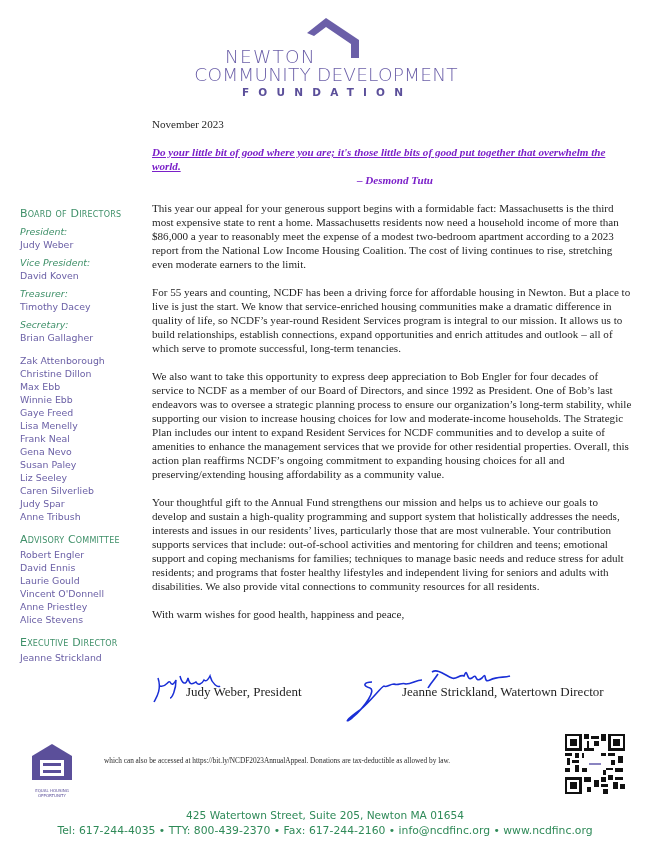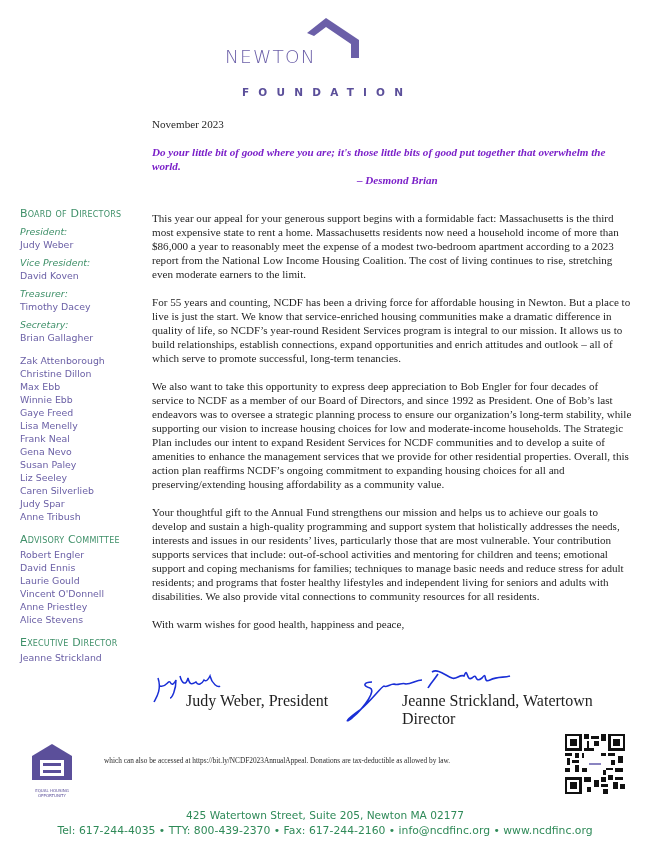--- a/index.html
+++ b/index.html
@@ -17,44 +17,45 @@
   .sidebar { position: absolute; left: 20px; top: 207px; width: 130px; font-family: "DejaVu Sans", sans-serif; font-size: 9.4px; line-height: 13px; }
   .sb-head { color: #3f9069; font-size: 9.2px; letter-spacing: 0.2px; font-variant: small-caps; font-size: 11px; line-height: 13px; }
   .sb-role { color: #3f9069; font-style: italic; margin-top: 5px; }
   .sb-name { color: #6b60a6; }
   .sb-gap-lg { height: 10px; }
 
   
   .letter { position: absolute; left: 152px; top: 117px; width: 480px; font-size: 11.1px; line-height: 14px; color: #1f1f1f; }
   .letter p { margin-bottom: 14px; }
   .date { margin-bottom: 14px; }
-  .quote { color: #7a1fc8; font-weight: bold; font-style: italic; margin-bottom: 24px; }
+  .quote { color: #7a1fc8; font-weight: bold; font-style: italic; margin-bottom: 14px; text-decoration: underline; }
   .quote-attr { display: inline-block; margin-left: 205px; }
 
   
   .sig-area { position: absolute; left: 152px; top: 668px; width: 480px; height: 60px; }
   .sig-img { position: absolute; }
-  .sig-label { position: absolute; top: 24px; font-size: 16px; color: #1f1f1f; padding-left: 32px; }
+  .sig-label { position: absolute; top: 16px; font-size: 13px; color: #1f1f1f; padding-left: 32px; }
 
   
   .eho { position: absolute; left: 30px; top: 742px; width: 44px; }
   .donate-note { position: absolute; left: 104px; top: 754px; width: 425px; font-size: 7.3px; line-height: 13px; color: #2a2a2a; }
   .qr { position: absolute; left: 565px; top: 734px; width: 60px; height: 60px; }
   .addr { position: absolute; left: 0; top: 807px; width: 650px; text-align: center; font-family: "DejaVu Sans", sans-serif; color: #2f8a58; font-size: 10.8px; line-height: 16px; }
   .addr-line1 { font-size: 10.6px; }
   .addr-line2 { font-size: 10.8px; }
 </style>
 </head>
 <body>
 
 <div class="logo">
   <svg class="logo-roof" width="52" height="40" viewBox="0 0 52 40">
     <polygon points="0,15 19,0 52,22 52,40 44,40 44,26 19,9 7,18" fill="#6b5fa8"></polygon>
   </svg>
   <div class="logo-newton">NEWTON</div>
+  <div class="logo-cd">COMMUNITY DEVELOPMENT</div>
   <div class="logo-foundation">FOUNDATION</div>
 </div>
 
 <div class="sidebar">
   <div class="sb-head">Board of Directors</div>
 
   <div class="sb-role">President:</div>
   <div class="sb-name">Judy Weber</div>
   <div class="sb-role">Vice President:</div>
   <div class="sb-name">David Koven</div>
@@ -91,21 +92,21 @@
   <div class="sb-gap-lg"></div>
   <div class="sb-head">Executive Director</div>
   <div style="height:2px"></div>
   <div class="sb-name">Jeanne Strickland</div>
 </div>
 
 <div class="letter">
   <div class="date">November 2023</div>
   <div class="quote">
     <span>Do your little bit of good where you are; it's those little bits of good put together that overwhelm the world.</span><br>
-    <span class="quote-attr">– Desmond Brian</span>
+    <span class="quote-attr">– Desmond Tutu</span>
   </div>
   <p>This year our appeal for your generous support begins with a formidable fact: Massachusetts is the third most expensive state to rent a home. Massachusetts residents now need a household income of more than $86,000 a year to reasonably meet the expense of a modest two-bedroom apartment according to a 2023 report from the National Low Income Housing Coalition. The cost of living continues to rise, stretching even moderate earners to the limit.</p>
   <p>For 55 years and counting, NCDF has been a driving force for affordable housing in Newton. But a place to live is just the start. We know that service-enriched housing communities make a dramatic difference in quality of life, so NCDF’s year-round Resident Services program is integral to our mission. It allows us to build relationships, establish connections, expand opportunities and enrich attitudes and outlook – all of which serve to promote successful, long-term tenancies.</p>
   <p>We also want to take this opportunity to express deep appreciation to Bob Engler for four decades of service to NCDF as a member of our Board of Directors, and since 1992 as President. One of Bob’s last endeavors was to oversee a strategic planning process to ensure our organization’s long-term stability, while supporting our vision to increase housing choices for low and moderate-income households. The Strategic Plan includes our intent to expand Resident Services for NCDF communities and to develop a suite of amenities to enhance the management services that we provide for other residential properties. Overall, this action plan reaffirms NCDF’s ongoing commitment to expanding housing choices for all and preserving/extending housing affordability as a community value.</p>
   <p>Your thoughtful gift to the Annual Fund strengthens our mission and helps us to achieve our goals to develop and sustain a high-quality programming and support system that holistically addresses the needs, interests and issues in our residents’ lives, particularly those that are most vulnerable. Your contribution supports services that include: out-of-school activities and mentoring for children and teens; emotional support and coping mechanisms for families; techniques to manage basic needs and reduce stress for adult residents; and programs that foster healthy lifestyles and independent living for seniors and adults with disabilities. We also provide vital connections to community resources for all residents.</p>
   <p>With warm wishes for good health, happiness and peace,</p>
 </div>
 
 <div class="sig-area">
   <svg class="sig-img" style="left:0;top:0" width="70" height="40" viewBox="0 0 70 40">
@@ -178,15 +179,15 @@
     <rect x="7" y="8" width="1" height="2"></rect>
       <rect x="7" y="14" width="2" height="2"></rect>
       <rect x="15" y="8" width="2" height="1"></rect>
     <rect x="16" y="15" width="1" height="2"></rect>
   </g>
   <rect x="9" y="10" width="7" height="5" fill="#fff"></rect>
   <rect x="10" y="12" width="5" height="1" fill="#8a84c0"></rect>
 </svg>
 
 <div class="addr">
-  <div class="addr-line1">425 Watertown Street, Suite 205, Newton MA 02177</div>
+  <div class="addr-line1">425 Watertown Street, Suite 205, Newton MA 01654</div>
   <div class="addr-line2">Tel: 617-244-4035 • TTY: 800-439-2370 • Fax: 617-244-2160 • info@ncdfinc.org • www.ncdfinc.org</div>
 </div>
 
 </body></html>

